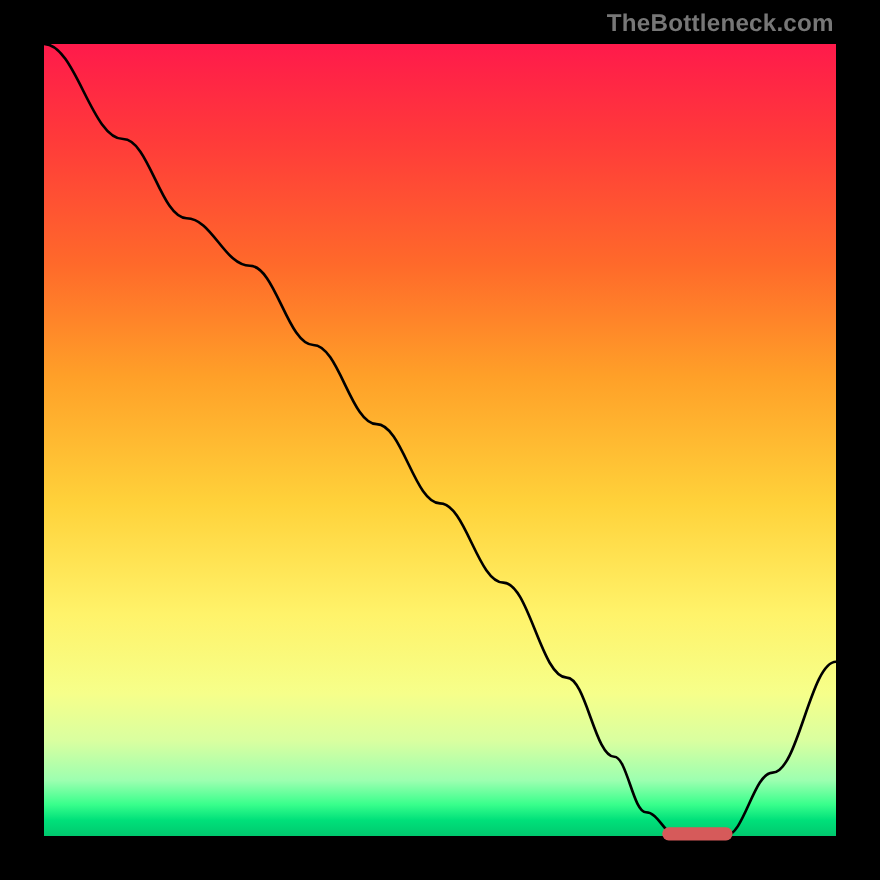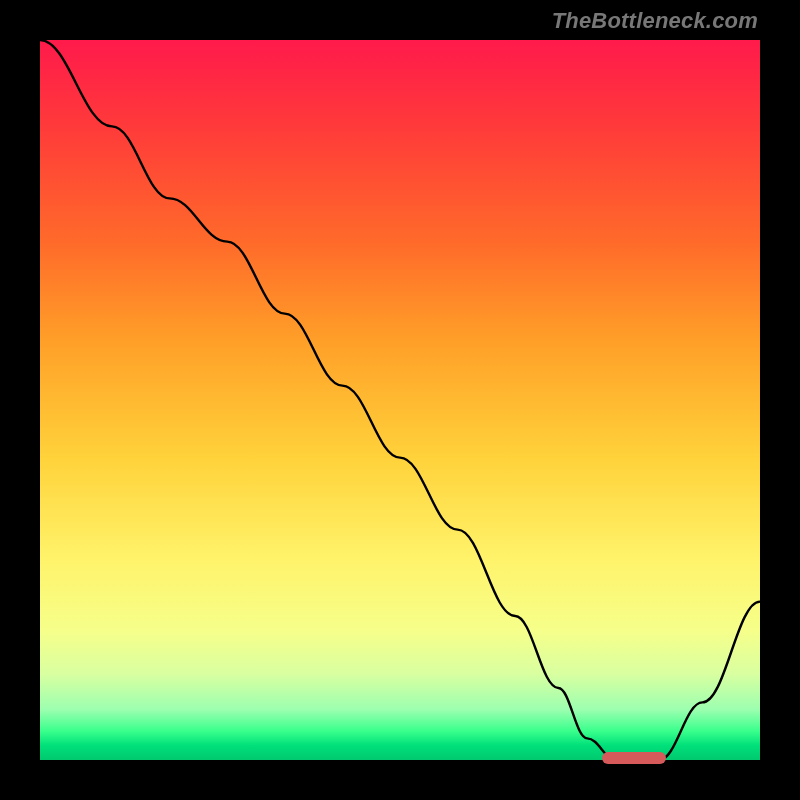--- a/index.html
+++ b/index.html
@@ -9,21 +9,20 @@
     height: 800px;
     background: #000;
     overflow: hidden;
     font-family: Arial, Helvetica, sans-serif;
   }
   .frame {
     position: relative;
     width: 800px;
     height: 800px;
     background: #000;
-    font-style: italic;
   }
   .plot-area {
     position: absolute;
     left: 40px;
     top: 40px;
     width: 720px;
     height: 720px;
     background: linear-gradient(to bottom,
       #ff1a4b 0%,
       #ff3a3a 12%,

